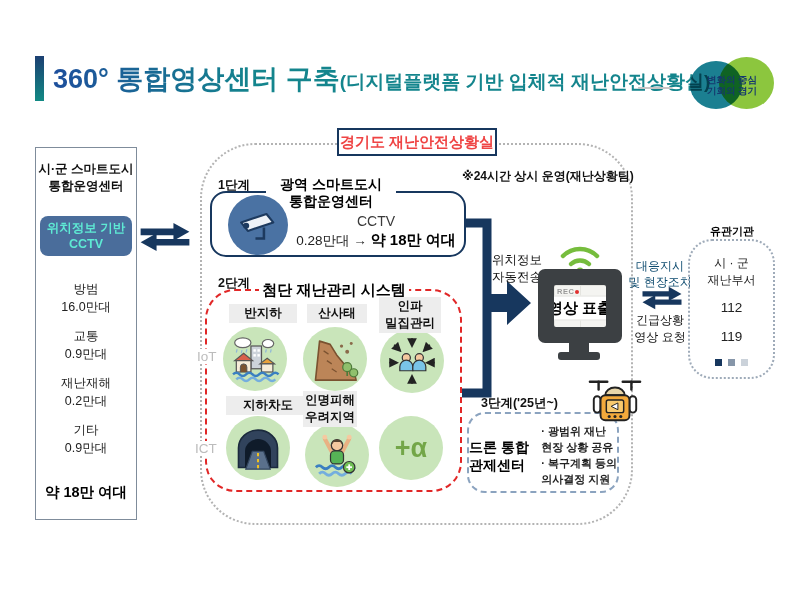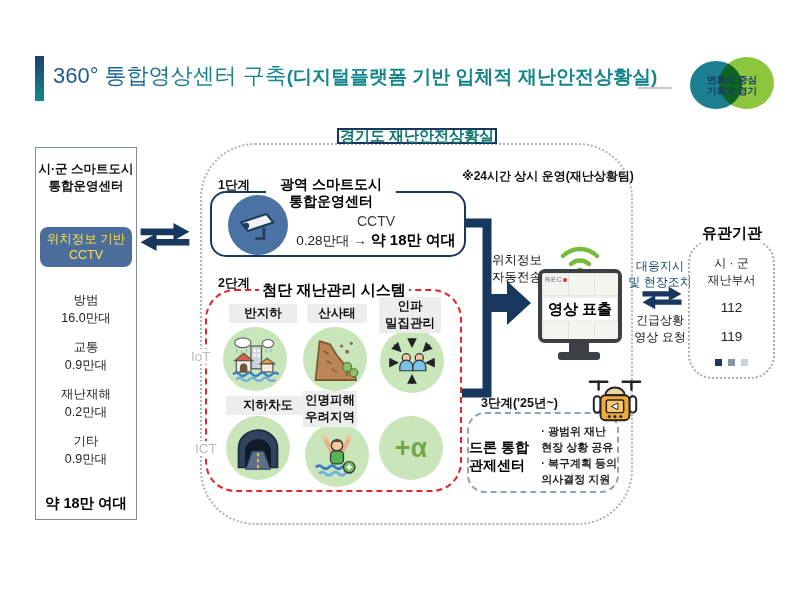--- a/index.html
+++ b/index.html
@@ -5,49 +5,49 @@
   * { margin:0; padding:0; box-sizing:border-box; }
   html,body { background:#fff; }
   body { font-family:"Liberation Sans","DejaVu Sans",sans-serif; }
   .canvas { position:relative; width:800px; height:600px; background:#fff; overflow:hidden; }
   .abs { position:absolute; }
 
   
   .title-bar { left:35px; top:56px; width:9px; height:45px;
     background:linear-gradient(180deg,#1c3f72,#128a84); }
   .title-wrap { left:53px; top:61px; white-space:nowrap; }
-  .title-main { font-size:22px; font-weight:normal;
+  .title-main { font-size:27px; font-weight:bold;
     background:linear-gradient(90deg,#1e4f9c,#14858d 70%);
     -webkit-background-clip:text; background-clip:text; color:transparent; }
   .title-sub { font-size:19px; font-weight:bold; color:#14858d; }
   .title-rule { left:638px; top:87px; width:34px; border-top:2px solid #c6c6c6; }
   .logo { left:690px; top:57px; width:84px; height:56px; }
   .logo .e1 { position:absolute; left:0; top:4px; width:52px; height:48px; border-radius:50%;
     background:#1b7f91; mix-blend-mode:multiply; }
   .logo .e2 { position:absolute; left:29px; top:0; width:55px; height:52px; border-radius:50%;
     background:#8cc63e; mix-blend-mode:multiply; }
   .logo-text { position:absolute; left:0; top:17px; width:100%; text-align:center; z-index:2;
     font-size:9.5px; font-weight:bold; color:#15386e; line-height:11px; }
 
   
   .sidebar { left:35px; top:147px; width:102px; height:373px; border:1.5px solid #7f8c9b;
     background:#fff; display:flex; flex-direction:column; align-items:center; text-align:center; }
   .sb-title { margin-top:13px; font-size:12.5px; font-weight:bold; line-height:17px; color:#111; }
-  .sb-badge { margin-top:32px; background:#4a6d9b; color:#fde047; font-weight:normal; font-size:12.5px;
+  .sb-badge { margin-top:21px; background:#4a6d9b; color:#5eead4; font-weight:bold; font-size:12.5px;
     line-height:16px; padding:4px 7px; border-radius:8px; }
   .sb-item { margin-top:11px; font-size:12.5px; line-height:18px; color:#222; }
   .sb-item.first { margin-top:24px; }
   .sb-total { margin-top:26px; font-size:14.5px; font-weight:bold; color:#000; }
 
   
   .container-dotted { left:200px; top:143px; width:433px; height:382px;
     border:2px dotted #b3b3b3; border-radius:55px; }
-  .room-title { left:337px; top:128px; width:160px; height:16px; border:2px solid #17375e;
+  .room-title { left:337px; top:128px; width:160px; height:28px; border:2px solid #17375e;
     background:#fff; z-index:3; display:flex; align-items:center; justify-content:center;
-    font-size:15px; font-weight:bold; color:#0f766e; }
+    font-size:15px; font-weight:bold; color:#ef4444; }
   .room-note { left:462px; top:168px; font-size:12px; font-weight:600; color:#111; }
 
   
   .stage-label { font-size:12.5px; font-weight:bold; color:#111; }
   .s1-box { left:210px; top:191px; width:256px; height:66px; background:#fff;
     border:2.5px solid #17375e; border-radius:16px; z-index:1; }
   .s1-name { left:266px; top:176px; width:130px; text-align:center; background:#fff; z-index:2;
     font-size:14px; font-weight:bold; line-height:17px; color:#000; }
   .cctv-circle { left:228px; top:195px; width:60px; height:60px; border-radius:50%;
     background:#4a72a3; z-index:2; display:flex; align-items:center; justify-content:center; }
@@ -67,21 +67,21 @@
     display:flex; align-items:center; justify-content:center; }
   .plus-alpha { font-size:27px; font-weight:bold; color:#73a648; }
   .side-tag { font-size:13.5px; color:#bcbcbc; background:#fff; padding:0 2px; z-index:2; }
 
   
   .overlay-svg { left:0; top:0; width:800px; height:600px; pointer-events:none; z-index:1; }
 
   
   .wifi { left:552px; top:245px; z-index:2; }
   .mon-screen { left:538px; top:269px; width:84px; height:74px; background:#3c4043;
-    border-radius:7px; padding:4px; z-index:2; }
+    border-radius:7px; padding:16px; z-index:2; }
   .mon-inner { position:relative; width:100%; height:100%; border-radius:2px;
     background-color:#f4f4f1;
     background-image:linear-gradient(#e4e4df 1px,transparent 1px),
                      linear-gradient(90deg,#e4e4df 1px,transparent 1px);
     background-size:26px 22px; overflow:hidden; }
   .mon-rec { position:absolute; left:3px; top:2px; font-size:7.5px; font-weight:bold;
     color:#9a9a9a; letter-spacing:.5px; }
   .mon-rec .dot { display:inline-block; width:4px; height:4px; border-radius:50%;
     background:#e03030; margin-left:1px; vertical-align:middle; }
   .mon-label { position:absolute; left:50%; top:55%; transform:translate(-50%,-50%);
@@ -101,21 +101,21 @@
   .s3-bullet::before { content:"·  "; font-weight:bold; }
   .drone { left:583px; top:375px; z-index:2; }
 
   
   .resp-text { left:628px; top:258px; width:64px; text-align:center;
     font-size:12px; line-height:16px; color:#0c4a6e; }
   .req-text { left:631px; top:312px; width:58px; text-align:center;
     font-size:12px; line-height:17px; color:#111; }
   .hand-arrow { z-index:2; }
   .agency-title { left:690px; top:224px; width:84px; text-align:center; background:#fff; z-index:2;
-    font-size:15px; font-weight:bold; color:#000; }
+    font-size:11px; font-weight:bold; color:#000; }
   .agency-box { left:688px; top:239px; width:87px; height:140px; border:2px dotted #9fabb9;
     border-radius:24px; display:flex; flex-direction:column; align-items:center; text-align:center; }
   .agency-dept { margin-top:14px; font-size:12px; line-height:17px; color:#222; }
   .agency-num { font-size:13.5px; color:#222; }
   .agency-num.n1 { margin-top:11px; }
   .agency-num.n2 { margin-top:14px; }
   .agency-squares { margin-top:15px; display:flex; gap:6px; }
   .agency-squares span { width:7px; height:7px; display:block; }
 </style>
 </head>
@@ -196,21 +196,21 @@
     <div class="s1-cctv">CCTV</div>
     <div class="s1-counts">
       <span>0.28만대 →</span>
       <b>약 18만 여대</b>
     </div>
   </div>
 
   <div class="abs stage-label" style="left:218px; top:275px;">2단계</div>
   <div class="abs s2-box"></div>
   <div class="abs s2-title">첨단 재난관리 시스템</div>
-  <div class="abs side-tag" style="left:189px; top:349px;">IoT</div>
+  <div class="abs side-tag" style="left:195px; top:349px;">IoT</div>
   <div class="abs side-tag" style="left:193px; top:441px;">ICT</div>
 
   <div class="abs cell-label" style="left:229px; top:304px; width:68px;">반지하</div>
   <div class="abs cell-label" style="left:307px; top:304px; width:60px;">산사태</div>
   <div class="abs cell-label" style="left:379px; top:297px; width:62px;">인파 밀집관리</div>
   <div class="abs cell-label" style="left:226px; top:396px; width:84px;">지하차도</div>
   <div class="abs cell-label" style="left:303px; top:391px; width:54px;">인명피해 우려지역</div>
 
   <div class="abs g-circle" style="left:223px; top:327px;">
     <svg width="52" height="52" viewBox="0 0 64 64">

